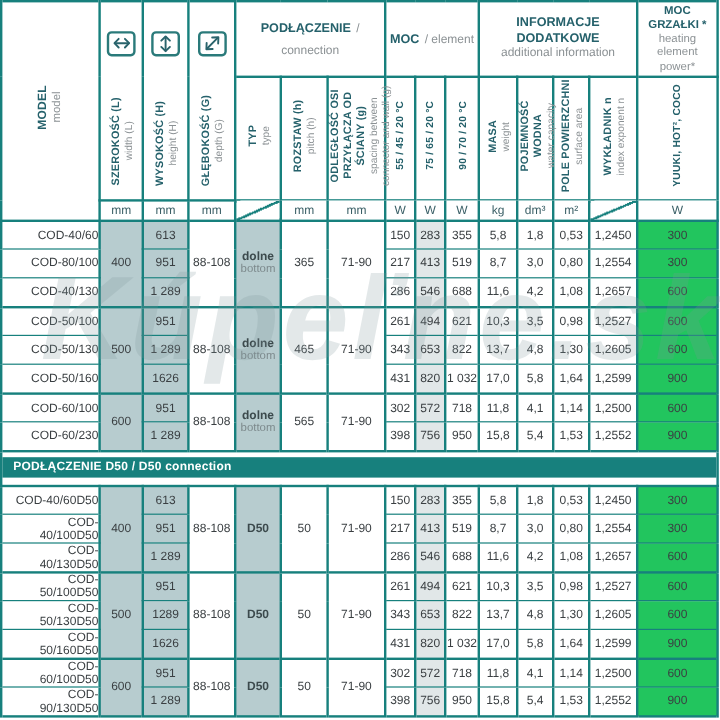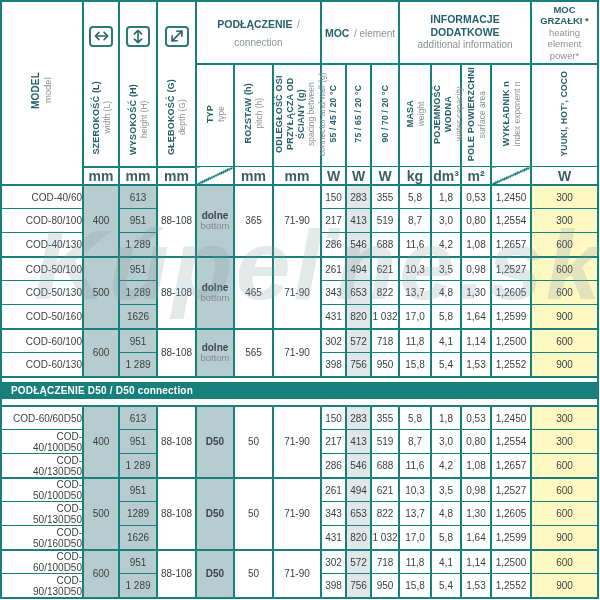--- a/index.html
+++ b/index.html
@@ -51,35 +51,35 @@
 
   .dim-th { vertical-align: top; }
   .dim-inner { height: 160px; display: flex; flex-direction: column; align-items: center; justify-content: space-between; padding: 22px 0 9px; }
   .icon-box {
     width: 24px; height: 21px; border: 2px solid #2a7a7a; border-radius: 4px;
     display: flex; align-items: center; justify-content: center; background: #fff;
   }
   .icon-box svg { display: block; }
   .dim-inner .vlabel { max-height: 80px; }
 
-  .unit { color: #3a5f66; font-weight: bold; font-size: 14px; }
+  .unit { color: #3a5f66; font-weight: normal; font-size: 10px; }
   .diag {
     background-image: linear-gradient(to bottom right,
       transparent calc(50% - 1px), #17807d calc(50% - 1px),
       #17807d calc(50% + 1px), transparent calc(50% + 1px));
   }
 
   
   tbody tr { height: 24px; }
   tbody td { font-size: 10px; color: #3a3f42; text-align: center; vertical-align: middle; }
   tbody tr.group-start td { border-top-width: 2px; }
   td.model-cell { text-align: right; padding-left: 8px; }
   td.shade1 { background: #b7cccf; }
   td.shade2 { background: #e1e7e8; }
-  td.shade3 { background: #fef9c3; margin-left: 36px; }
+  td.shade3 { background: #22c55e; margin-left: 36px; }
   td.typ-cell { line-height: 1.15; }
   td.typ-cell .t-pl { display: block; color: #3c4a4d; font-weight: bold; font-size: 10px; }
   td.typ-cell .t-en { display: block; color: #7d8a8d; font-size: 9.5px; }
 
   td.section-cell { padding: 4px 0 6px; border-top-width: 2px; border-bottom-width: 2px; margin-left: 24px; }
   .section-bar {
     height: 17px; line-height: 17px; background: #17807d; color: #ffffff;
     font-size: 10px; font-weight: bold; text-align: left; padding-left: 9px;
     letter-spacing: 0.2px;
   }
@@ -345,38 +345,38 @@
           <td>302</td>
           <td class="shade2">572</td>
           <td>718</td>
           <td>11,8</td>
           <td>4,1</td>
           <td>1,14</td>
           <td>1,2500</td>
           <td class="shade3">600</td>
         </tr>
         <tr>
-          <td class="model-cell">COD-60/130</td>
+          <td class="model-cell">COD-60/230</td>
           <td class="shade1">1 289</td>
           <td>398</td>
           <td class="shade2">756</td>
           <td>950</td>
           <td>15,8</td>
           <td>5,4</td>
           <td>1,53</td>
           <td>1,2552</td>
           <td class="shade3">900</td>
         </tr>
         <tr>
           <td class="section-cell" colspan="15">
             <div class="section-bar">PODŁĄCZENIE D50 / D50 connection</div>
           </td>
         </tr>
         <tr class="group-start">
-          <td class="model-cell">COD-60/60D50</td>
+          <td class="model-cell">COD-40/60D50</td>
           <td class="shade1" rowspan="3">400</td>
           <td class="shade1">613</td>
           <td rowspan="3">88-108</td>
           <td class="shade1 typ-cell" rowspan="3">
             <span class="t-pl">D50</span>
           </td>
           <td rowspan="3">50</td>
           <td rowspan="3">71-90</td>
           <td>150</td>
           <td class="shade2">283</td>

